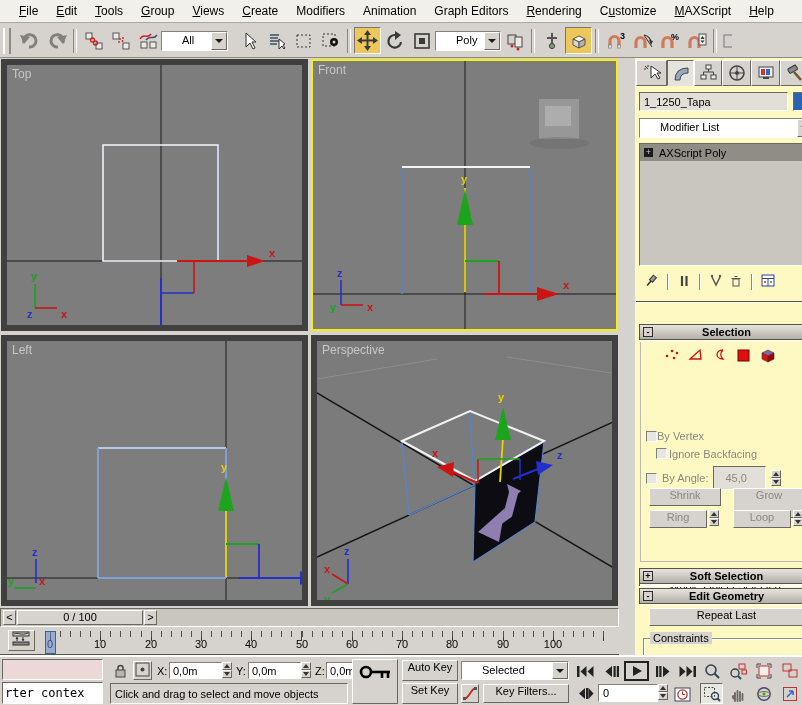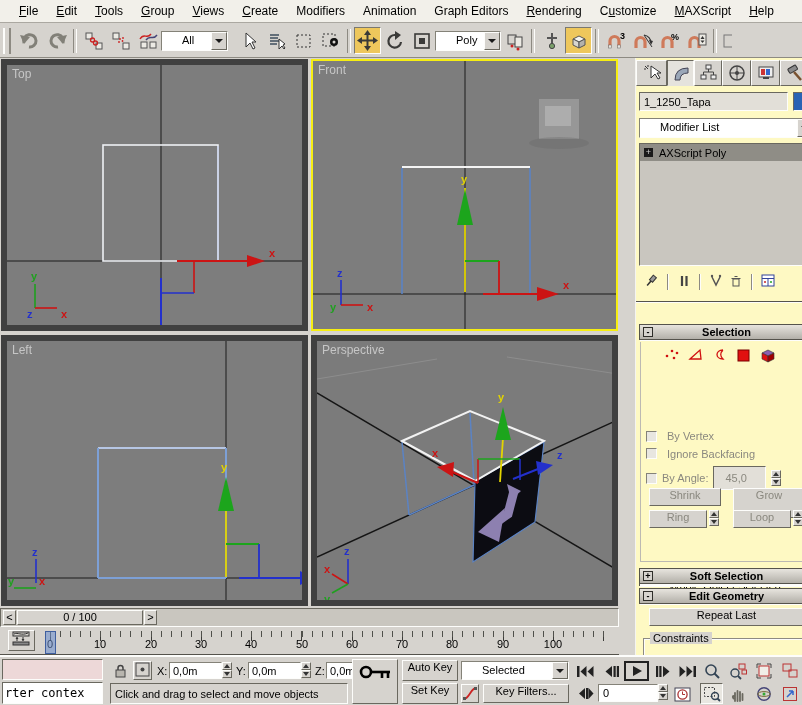--- a/index.html
+++ b/index.html
@@ -513,25 +513,25 @@
       <span><svg width="19" height="18">
             <rect x="4" y="4" width="11" height="11" fill="#e01010" stroke="#7a0000"></rect>
           </svg></span>
       <span><svg width="20" height="18">
             <polygon points="4,7 10,4 16,7 10,10" fill="#8a5fb0" stroke="#333" stroke-width=".6"></polygon>
             <polygon points="4,7 4,13 10,16 10,10" fill="#e01010" stroke="#333" stroke-width=".6"></polygon>
             <polygon points="16,7 16,13 10,16 10,10" fill="#a00000" stroke="#333" stroke-width=".6"></polygon>
           </svg></span>
     </div>
 
-    <div style="position:absolute;left:10px;top:372px;display:flex;gap:10px;align-items:center">
+    <div style="position:absolute;left:10px;top:372px;display:flex;gap:0;align-items:center">
       <span class="chk"></span>
       <span class="gray">By Vertex</span>
     </div>
-    <div style="position:absolute;left:10px;top:390px;display:flex;gap:10px;align-items:flex-start">
+    <div style="position:absolute;left:20px;top:390px;display:flex;gap:2px;align-items:flex-start">
       <span class="chk"></span>
       <span class="gray">Ignore Backfacing</span>
     </div>
     <div style="position:absolute;left:10px;top:408px;display:flex;gap:5px;align-items:center">
       <span class="chk"></span>
       <span class="gray">By Angle:</span>
       <span class="sunken gray" style="width:53px;height:24px;background:#e2dfd8;display:inline-flex;align-items:center;padding-left:11px">45,0</span>
       <span class="spin">
           <i class="up"></i>
           <i class="dn"></i>

